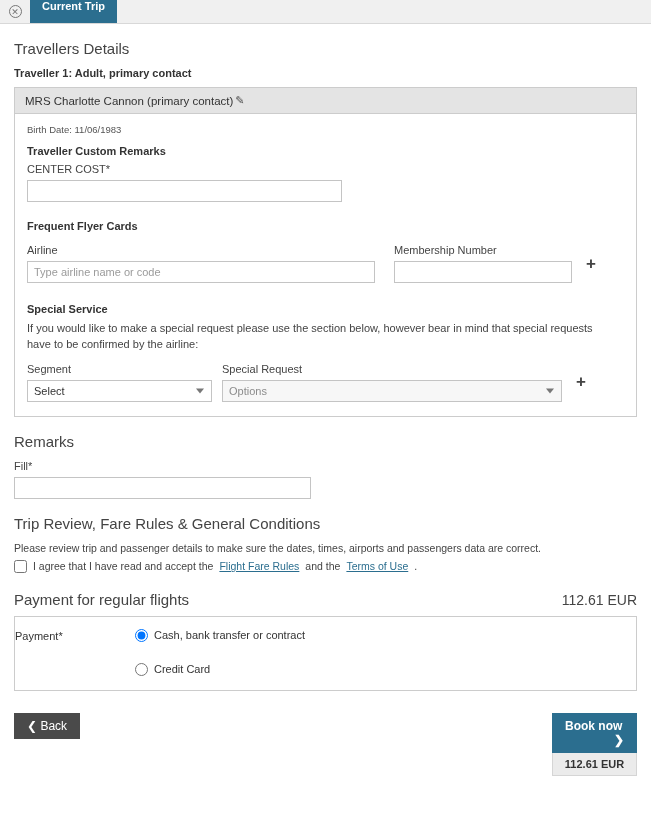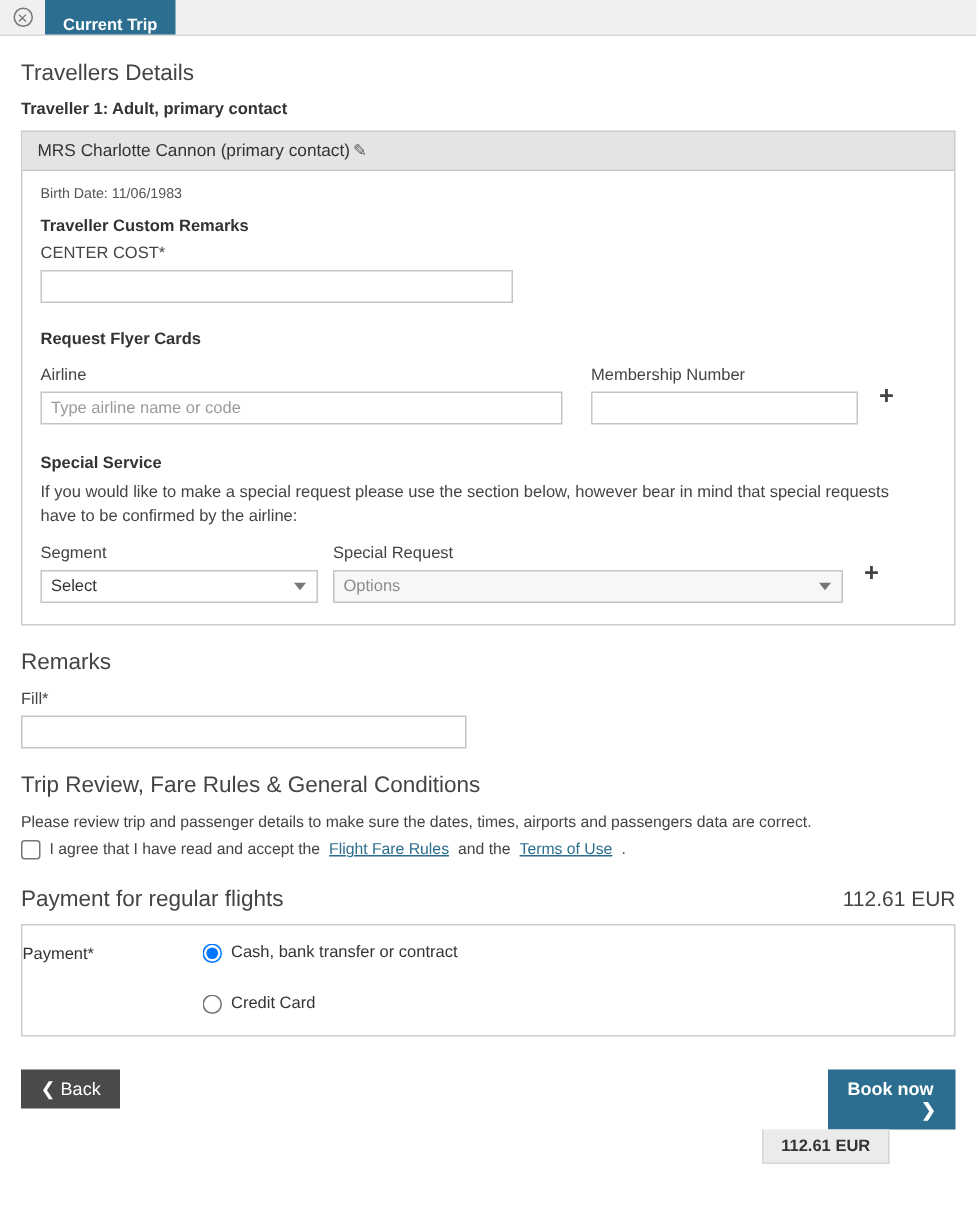--- a/index.html
+++ b/index.html
@@ -26,21 +26,21 @@
     align-items: center;
     justify-content: center;
     color: #666;
   }
   .tab-current {
     background: #2b6e8f;
     color: #ffffff;
     font-size: 11px;
     font-weight: bold;
     display: flex;
-    align-items: flex-end;
+    align-items: flex-start;
     padding: 0 12px;
   }
   .page {
     padding: 0 14px;
   }
   h2.section-title {
     font-size: 15px;
     font-weight: normal;
     color: #444;
     margin: 16px 0 10px 0;
@@ -218,21 +218,20 @@
     color: #fff;
     font-size: 12px;
     font-weight: bold;
     padding: 6px 13px;
     border: none;
     cursor: pointer;
     display: block;
     width: 85px;
     text-align: left;
     font-family: "Liberation Sans", sans-serif;
-    margin-left: 44px;
   }
   .btn-book .chev { float: right; }
   .price-box {
     background: #ebebeb;
     border: 1px solid #d5d5d5;
     border-top: none;
     font-size: 11px;
     font-weight: bold;
     color: #333;
     padding: 5px 0;
@@ -273,21 +272,21 @@
       <span>MRS Charlotte Cannon (primary contact)</span>
       <span class="pencil-icon">✎</span>
     </div>
     <div class="panel-body">
       <div class="birthdate">Birth Date: 11/06/1983</div>
 
       <div class="bold-head">Traveller Custom Remarks</div>
       <div class="field-label">CENTER COST*</div>
       <input class="text-input center-cost-input" type="text" value="" style="">
 
-      <div class="bold-head" style="margin-top:18px;">Request Flyer Cards</div>
+      <div class="bold-head" style="margin-top:18px;">Frequent Flyer Cards</div>
 
       <div class="row" style="margin-top:12px;">
         <div class="col-airline">
           <div class="field-label">Airline</div>
           <input class="text-input" style="width: 100%;" type="text" placeholder="Type airline name or code">
         </div>
         <div class="col-member">
           <div class="field-label">Membership Number</div>
           <input class="text-input" style="width: 100%;" type="text" value="">
         </div>

